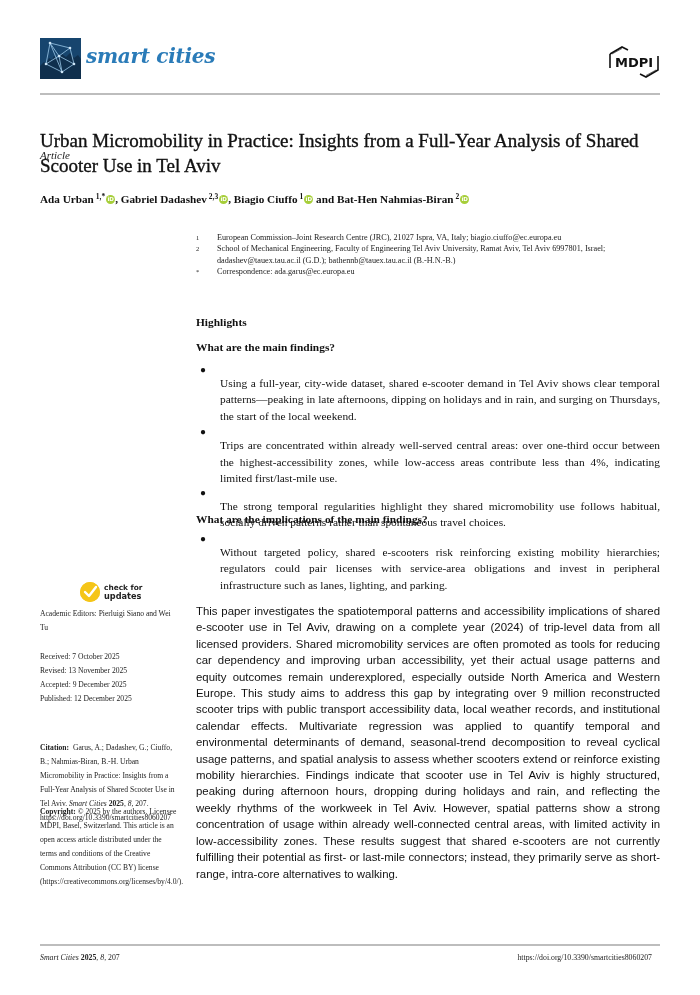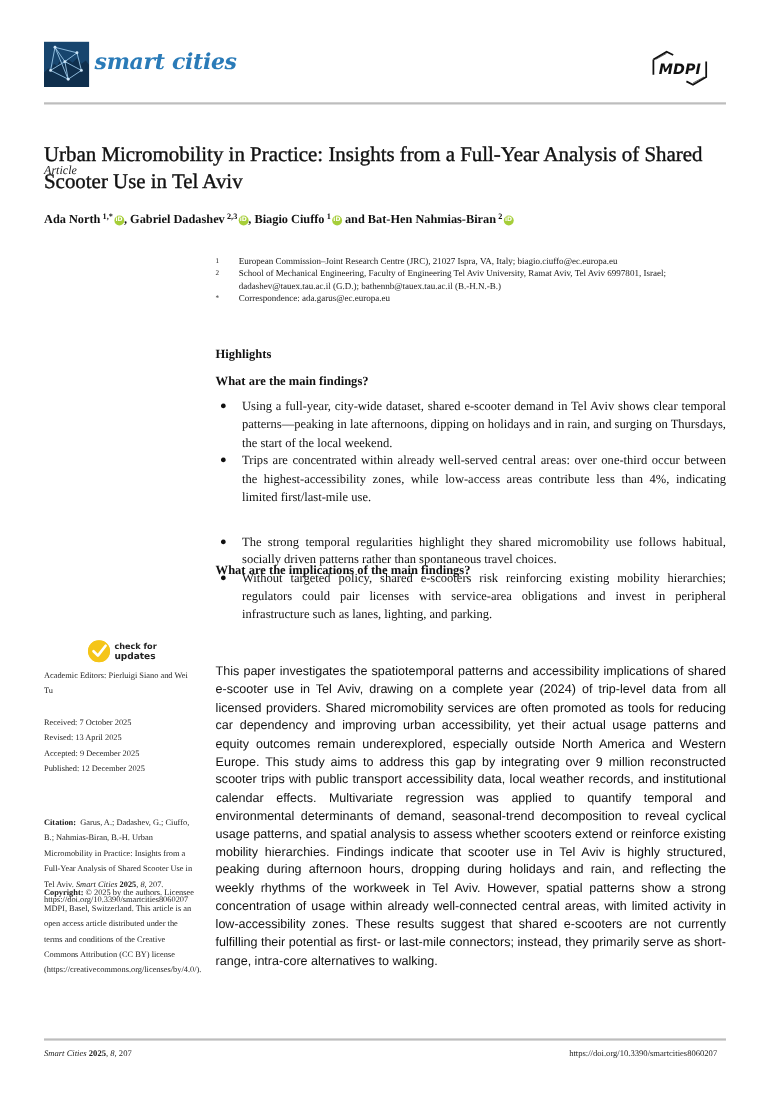--- a/index.html
+++ b/index.html
@@ -5,21 +5,21 @@
     * { box-sizing: border-box; margin: 0; padding: 0; }
     html, body { width: 700px; height: 995px; background: #ffffff; overflow: hidden; }
     body { font-family: "DejaVu Serif", "Liberation Serif", serif; color: #111; position: relative; }
 
     .page { position: absolute; inset: 0; }
 
     
     .journal-logo { position: absolute; left: 40px; top: 38px; width: 41px; height: 41px; background: #17456e; overflow: hidden; }
     .journal-logo svg { display: block; }
     .journal-name { position: absolute; left: 86px; top: 44px; font-family: "DejaVu Serif", serif; font-style: italic; font-weight: bold; font-size: 20px; color: #2a7bb8; letter-spacing: -0.3px; }
-    .mdpi-logo { position: absolute; left: 592px; top: 44px; width: 52px; height: 36px; font-style: italic; }
+    .mdpi-logo { position: absolute; left: 608px; top: 44px; width: 52px; height: 36px; }
     .header-rule { position: absolute; left: 40px; top: 93px; width: 620px; height: 2px; background: #bdbdbd; }
 
     
     .article-type { position: absolute; left: 40px; top: 113px; font-family: "Liberation Serif", serif; font-style: italic; font-size: 11px; color: #222; margin-top: 36px; }
     .title { position: absolute; left: 40px; top: 128px; width: 620px; font-family: "Liberation Serif", serif; font-weight: normal; font-size: 19px; line-height: 25px; color: #111; -webkit-text-stroke: 0.35px #111; }
     .authors { position: absolute; left: 40px; top: 192px; font-family: "Liberation Serif", serif; font-weight: bold; font-size: 11.2px; color: #111; white-space: nowrap; }
     .authors sup { font-size: 7.5px; font-weight: bold; vertical-align: 4px; margin-left: 2px; }
     .orcid { display: inline-block; width: 9px; height: 9px; border-radius: 50%; background: #a6ce39; color: #fff; font-family: "DejaVu Sans", sans-serif; font-size: 5.5px; font-weight: bold; line-height: 9px; text-align: center; vertical-align: 2px; margin-left: 1px; }
 
     
@@ -30,21 +30,21 @@
 
     
     .main { position: absolute; left: 196px; width: 464px; font-family: "Liberation Serif", serif; color: #111; }
     .h-bold { font-weight: bold; font-size: 11.4px; }
     .highlights-title { top: 316px; }
     .q1 { top: 341px; }
     .q2 { top: 465px; margin-top: 48px; }
     .bullets { position: absolute; left: 196px; width: 464px; font-family: "Liberation Serif", serif; font-size: 11.4px; line-height: 16.4px; color: #111; }
     .bullet { display: flex; }
     .bullet-dot { width: 24px; flex: none; padding-left: 4px; font-size: 10px; }
-    .bullet-text { flex: 1; text-align: justify; }
+    .bullet-text { flex: 1; text-align: justify; margin-top: 13px; }
     .b1 { top: 362px; }
     .b2 { top: 485px; }
 
     .abstract-title { top: 584px; }
     .abstract { position: absolute; left: 196px; top: 603px; width: 464px; font-family: Liberation Sans, sans-serif; font-size: 11.4px; line-height: 16.4px; text-align: justify; color: #111; }
 
     
     .check-updates { position: absolute; left: 40px; top: 582px; display: flex; align-items: center; padding-left: 40px; }
     .check-badge { width: 20px; height: 20px; border-radius: 50%; background: #f5c518; position: relative; }
     .check-text { margin-left: 4px; font-family: "DejaVu Sans", sans-serif; font-weight: bold; font-size: 7.4px; line-height: 8.5px; color: #222; }
@@ -105,21 +105,21 @@
       <path d="M48 26 L38 31.5" stroke="#111" stroke-width="0.6"></path>
       <text x="26" y="23" text-anchor="middle" font-family="DejaVu Sans, sans-serif" font-weight="bold" font-size="13" fill="#111">MDPI</text>
     </svg>
   </div>
   <div class="header-rule"></div>
 
   <div class="article-type">Article</div>
   <h1 class="title">Urban Micromobility in Practice: Insights from a Full-Year Analysis of Shared Scooter Use in Tel Aviv</h1>
 
   <div class="authors">
-    <span>Ada North</span><sup>1,*</sup><span class="orcid">iD</span><span>, </span><span>Gabriel Dadashev</span><sup>2,3</sup><span class="orcid">iD</span><span>, </span><span>Biagio Ciuffo</span><sup>1</sup><span class="orcid">iD</span><span> and </span><span>Bat-Hen Nahmias-Biran</span><sup>2</sup><span class="orcid">iD</span>
+    <span>Ada Urban</span><sup>1,*</sup><span class="orcid">iD</span><span>, </span><span>Gabriel Dadashev</span><sup>2,3</sup><span class="orcid">iD</span><span>, </span><span>Biagio Ciuffo</span><sup>1</sup><span class="orcid">iD</span><span> and </span><span>Bat-Hen Nahmias-Biran</span><sup>2</sup><span class="orcid">iD</span>
   </div>
 
   <div class="affils">
     <div class="affil">
       <span class="affil-num">1</span>
       <span class="affil-text">European Commission–Joint Research Centre (JRC), 21027 Ispra, VA, Italy; biagio.ciuffo@ec.europa.eu</span>
     </div>
     <div class="affil">
       <span class="affil-num">2</span>
       <span class="affil-text">School of Mechanical Engineering, Faculty of Engineering Tel Aviv University, Ramat Aviv, Tel Aviv 6997801, Israel; dadashev@tauex.tau.ac.il (G.D.); bathennb@tauex.tau.ac.il (B.-H.N.-B.)</span>
@@ -170,21 +170,21 @@
     </div>
   </div>
 
   <div class="sidebar side-editors">
     <span>Academic Editors:</span>
     <span>Pierluigi  Siano and Wei Tu</span>
   </div>
 
   <div class="sidebar side-dates">
     <div>Received: 7 October 2025</div>
-    <div>Revised: 13 April 2025</div>
+    <div>Revised: 13 November 2025</div>
     <div>Accepted: 9 December 2025</div>
     <div>Published: 12 December 2025</div>
   </div>
 
   <div class="sidebar side-citation">
     <span class="lbl">Citation:</span>&nbsp;
     <span>Garus, A.; Dadashev, G.; Ciuffo, B.; Nahmias-Biran, B.-H. Urban Micromobility in Practice: Insights from a Full-Year Analysis of Shared Scooter Use in Tel Aviv.</span>
     <i>Smart Cities</i>
     <b>2025</b>,
     <i>8</i><span>, 207.  https://doi.org/10.3390/smartcities8060207</span>

